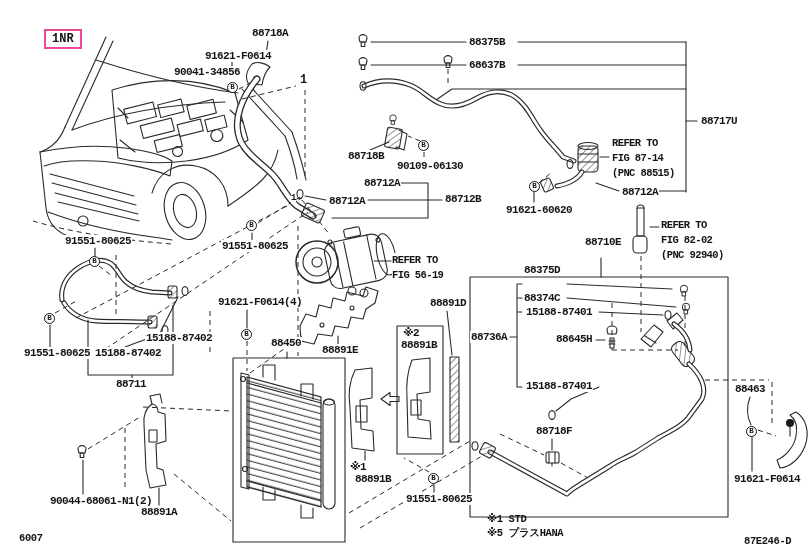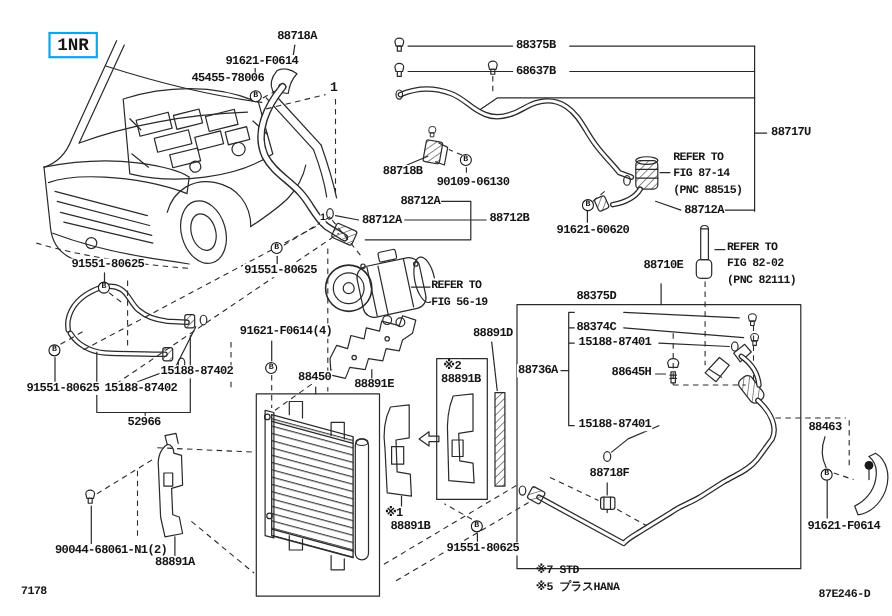--- a/index.html
+++ b/index.html
@@ -16,22 +16,22 @@
   .hf{fill:url(#h4)}
   .fin{fill:url(#fins);stroke:#2a2a2a;stroke-width:1.2}
   .pn{position:absolute;font-weight:bold;font-size:11px;letter-spacing:-0.6px;
       white-space:nowrap;line-height:12px;background:#fff;padding:0 1px}
   .ref{position:absolute;font-weight:bold;font-size:10.5px;letter-spacing:-0.6px;line-height:15px;background:#fff}
   .bmk{position:absolute;width:11px;height:11px;border:1.3px solid #151515;border-radius:50%;
        font-size:7.5px;font-weight:bold;display:flex;align-items:center;justify-content:center;
        line-height:1;background:#fff;box-sizing:border-box}
   .num{position:absolute;font-weight:bold;font-size:12px;line-height:12px;background:#fff}
   .num.small{font-size:9px}
-  #engbox{position:absolute;left:44px;top:29px;border:2px solid #0ea5e9;padding:1px 6px;
-          font-weight:bold;font-size:16px;background:#fff}
+  #engbox{position:absolute;left:44px;top:29px;border:2px solid #ec4899;padding:1px 6px;
+          font-weight:bold;font-size:12px;background:#fff}
   .fn{position:absolute;font-weight:bold;font-size:10.5px;letter-spacing:-0.4px;white-space:nowrap}
   .code{position:absolute;font-weight:bold;font-size:10.5px;letter-spacing:-0.4px}
 </style>
 </head>
 <body>
 
 <div id="stage">
 
 <svg width="811" height="560" viewBox="0 0 811 560">
   <defs>
@@ -266,21 +266,21 @@
     <path class="s" d="M790,427 V436"></path>
     <path class="s" d="M752,437 V471"></path>
     <path class="d" d="M705,380 H769 M772,382 V424 M758,430 L776,436"></path>
   </g>
 </svg>
 
 <div id="engbox">1NR</div>
 
 <span class="pn" style="left:251px;top:27px">88718A</span>
 <span class="pn" style="left:204px;top:50px">91621-F0614</span>
-<span class="pn" style="left:173px;top:66px">45455-78006</span>
+<span class="pn" style="left:173px;top:66px">90041-34856</span>
 <span class="pn" style="left:468px;top:36px">88375B</span>
 <span class="pn" style="left:468px;top:59px">68637B</span>
 <span class="pn" style="left:700px;top:115px">88717U</span>
 <span class="pn" style="left:347px;top:150px">88718B</span>
 <span class="pn" style="left:396px;top:160px">90109-06130</span>
 <span class="pn" style="left:363px;top:177px">88712A</span>
 <span class="pn" style="left:328px;top:195px">88712A</span>
 <span class="pn" style="left:444px;top:193px">88712B</span>
 <span class="pn" style="left:621px;top:186px">88712A</span>
 <span class="pn" style="left:505px;top:204px">91621-60620</span>
@@ -292,59 +292,59 @@
 <span class="pn" style="left:523px;top:264px">88375D</span>
 <span class="pn" style="left:523px;top:292px">88374C</span>
 <span class="pn" style="left:525px;top:306px">15188-87401</span>
 <span class="pn" style="left:470px;top:331px">88736A</span>
 <span class="pn" style="left:555px;top:333px">88645H</span>
 <span class="pn" style="left:145px;top:332px">15188-87402</span>
 <span class="pn" style="left:23px;top:347px">91551-80625</span>
 <span class="pn" style="left:94px;top:347px">15188-87402</span>
 <span class="pn" style="left:270px;top:337px">88450</span>
 <span class="pn" style="left:321px;top:344px">88891E</span>
-<span class="pn" style="left:115px;top:378px">52966</span>
+<span class="pn" style="left:115px;top:378px">88711</span>
 <span class="pn" style="left:525px;top:380px">15188-87401</span>
 <span class="pn" style="left:734px;top:383px">88463</span>
 <span class="pn" style="left:535px;top:425px">88718F</span>
 <span class="pn" style="left:402px;top:327px">※2</span>
 <span class="pn" style="left:400px;top:339px">88891B</span>
 <span class="pn" style="left:349px;top:461px">※1</span>
 <span class="pn" style="left:354px;top:473px">88891B</span>
 <span class="pn" style="left:405px;top:493px">91551-80625</span>
 <span class="pn" style="left:733px;top:473px">91621-F0614</span>
 <span class="pn" style="left:49px;top:495px">90044-68061-N1(2)</span>
 <span class="pn" style="left:140px;top:506px">88891A</span>
 
 <div class="ref" style="left:612px;top:136px">
   <div>REFER TO</div>
   <div>FIG 87-14</div>
   <div>(PNC 88515)</div>
 </div>
 <div class="ref" style="left:661px;top:218px">
   <div>REFER TO</div>
   <div>FIG 82-02</div>
-  <div>(PNC 82111)</div>
+  <div>(PNC 92940)</div>
 </div>
 <div class="ref" style="left:392px;top:253px">
   <div>REFER TO</div>
   <div>FIG 56-19</div>
 </div>
 
 <div class="bmk" style="left:227px;top:82px">B</div>
 <div class="bmk" style="left:418px;top:140px">B</div>
 <div class="bmk" style="left:529px;top:181px">B</div>
 <div class="bmk" style="left:89px;top:256px">B</div>
 <div class="bmk" style="left:246px;top:220px">B</div>
 <div class="bmk" style="left:44px;top:313px">B</div>
 <div class="bmk" style="left:241px;top:329px">B</div>
 <div class="bmk" style="left:428px;top:473px">B</div>
 <div class="bmk" style="left:746px;top:426px">B</div>
 
 <span class="num" style="left:300px;top:74px">1</span>
 <span class="num small" style="left:291px;top:192px">1</span>
 
-<span class="fn" style="left:487px;top:512px">※7 STD</span>
+<span class="fn" style="left:487px;top:512px">※1 STD</span>
 <span class="fn" style="left:487px;top:526px">※5 プラスHANA</span>
-<span class="code" style="left:19px;top:532px">7178</span>
+<span class="code" style="left:19px;top:532px">6007</span>
 <span class="code" style="left:744px;top:535px">87E246-D</span>
 
 </div>
 
 </body></html>

